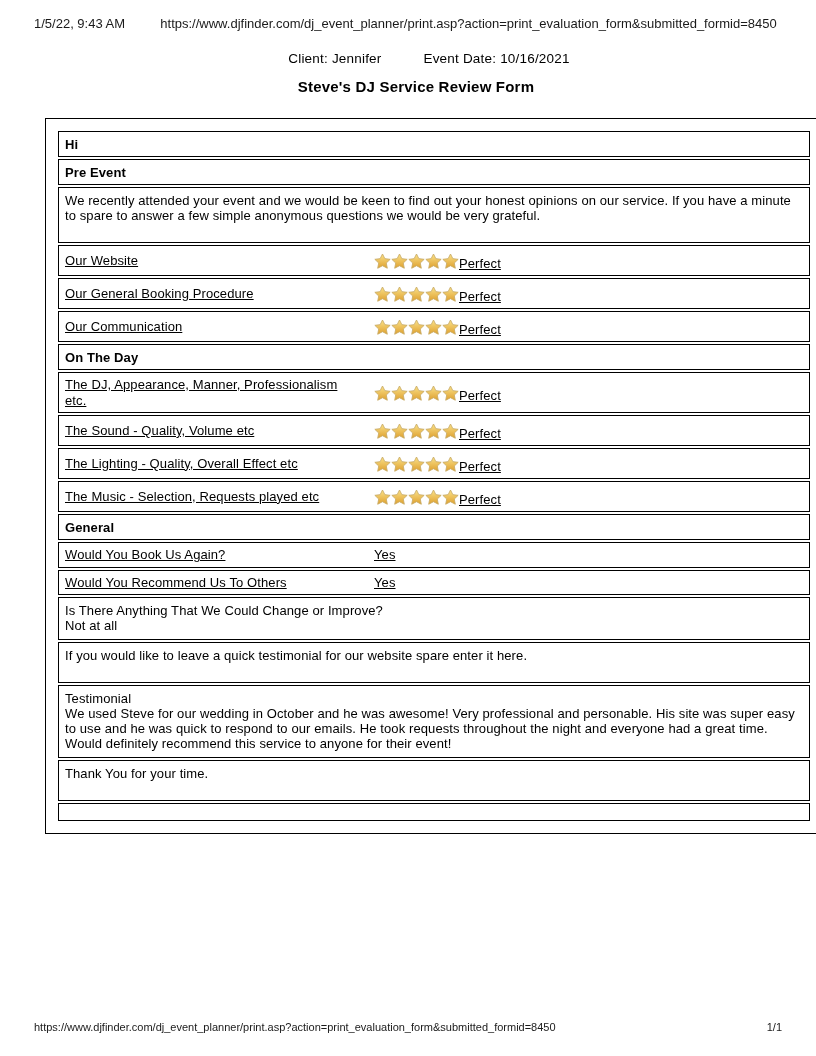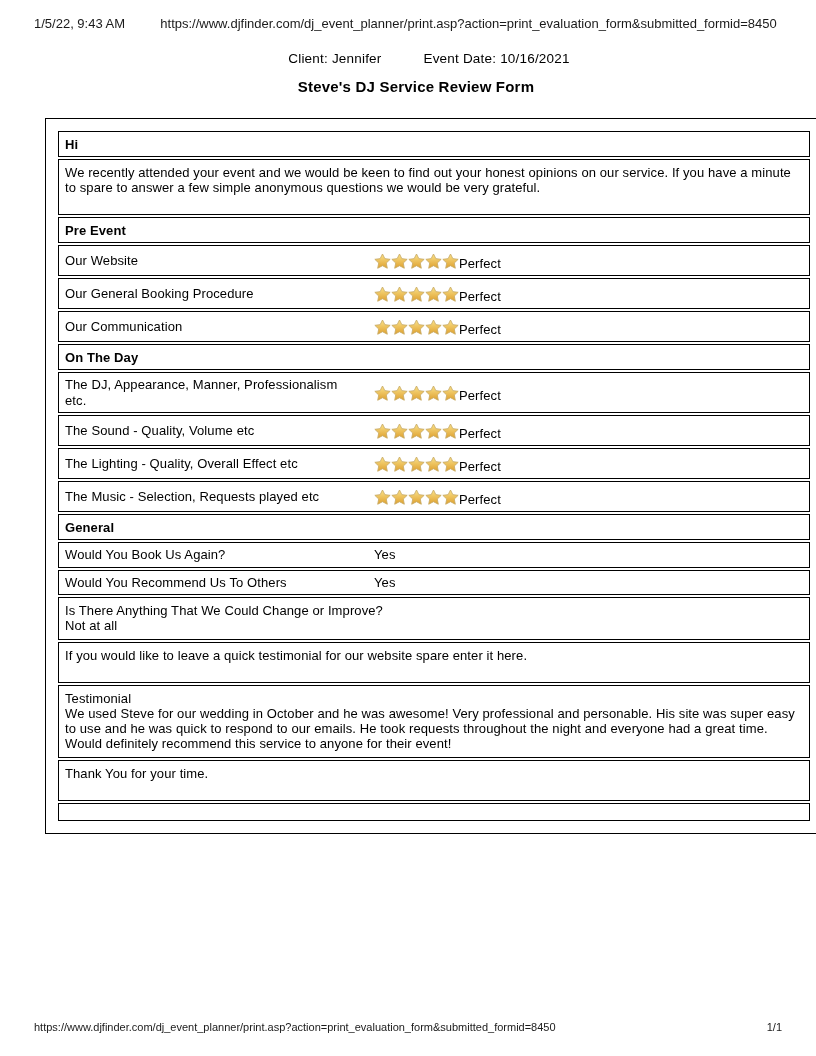--- a/index.html
+++ b/index.html
@@ -39,21 +39,21 @@
   }
   .trow {
     border: 1px solid #000;
     font-size: 13px; letter-spacing: 0.1px;
     padding: 4px 6px;
     background: #fff;
   }
   .trow.heading { font-weight: bold; padding: 5px 6px 4px; }
   .trow.paragraph { line-height: 15px; padding: 5px 6px 6px; }
   .trow.padb { padding-bottom: 19px; }
-  .trow.rating, .trow.answer { display: flex; align-items: center; padding: 4px 6px; }
+  .trow.rating, .trow.answer { display: flex; align-items: center; padding: 4px 6px; text-decoration: underline; }
   .trow.rating { min-height: 27px; }
   .trow.answer { min-height: 24px; }
   .trow.empty { height: 18px; }
   .q { flex: none; width: 309px; padding-right: 28px; line-height: 15.5px; }
   .r { display: flex; align-items: center; }
   .stars { display: flex; align-items: center; }
   .star { width: 17px; height: 16px; display: block; }
   .rlabel { margin-top: 6px; }
   .a { line-height: 15px; }
   .pline { min-height: 15px; }
@@ -86,24 +86,24 @@
   <span>Jennifer</span>
   <span class="gap"></span>
   <span>Event Date:</span>
   <span>10/16/2021</span>
 </div>
 
 <div class="form-title">Steve's DJ Service Review Form</div>
 
 <div class="rf-table">
     <div class="trow heading">Hi</div>
+    <div class="trow heading">Pre Event</div>
     <div class="trow paragraph padb">
       <div class="pline">We recently attended your event and we would be keen to find out your honest opinions on our service. If you have a minute to spare to answer a few simple anonymous questions we would be very grateful.</div>
     </div>
-    <div class="trow heading">Pre Event</div>
     <div class="trow rating">
       <div class="q">Our Website</div>
       <div class="r">
         <span class="stars">
           <svg class="star" viewBox="0 0 20 19">
             <path d="M10 1.2 L12.8 6.7 L19.1 7.5 L14.5 11.9 L15.7 18.1 L10 15.1 L4.3 18.1 L5.5 11.9 L0.9 7.5 L7.2 6.7 Z" fill="url(#star-grad)" stroke="#C7A963" stroke-width="1" stroke-linejoin="round"></path>
           </svg>
           <svg class="star" viewBox="0 0 20 19">
             <path d="M10 1.2 L12.8 6.7 L19.1 7.5 L14.5 11.9 L15.7 18.1 L10 15.1 L4.3 18.1 L5.5 11.9 L0.9 7.5 L7.2 6.7 Z" fill="url(#star-grad)" stroke="#C7A963" stroke-width="1" stroke-linejoin="round"></path>
           </svg>

